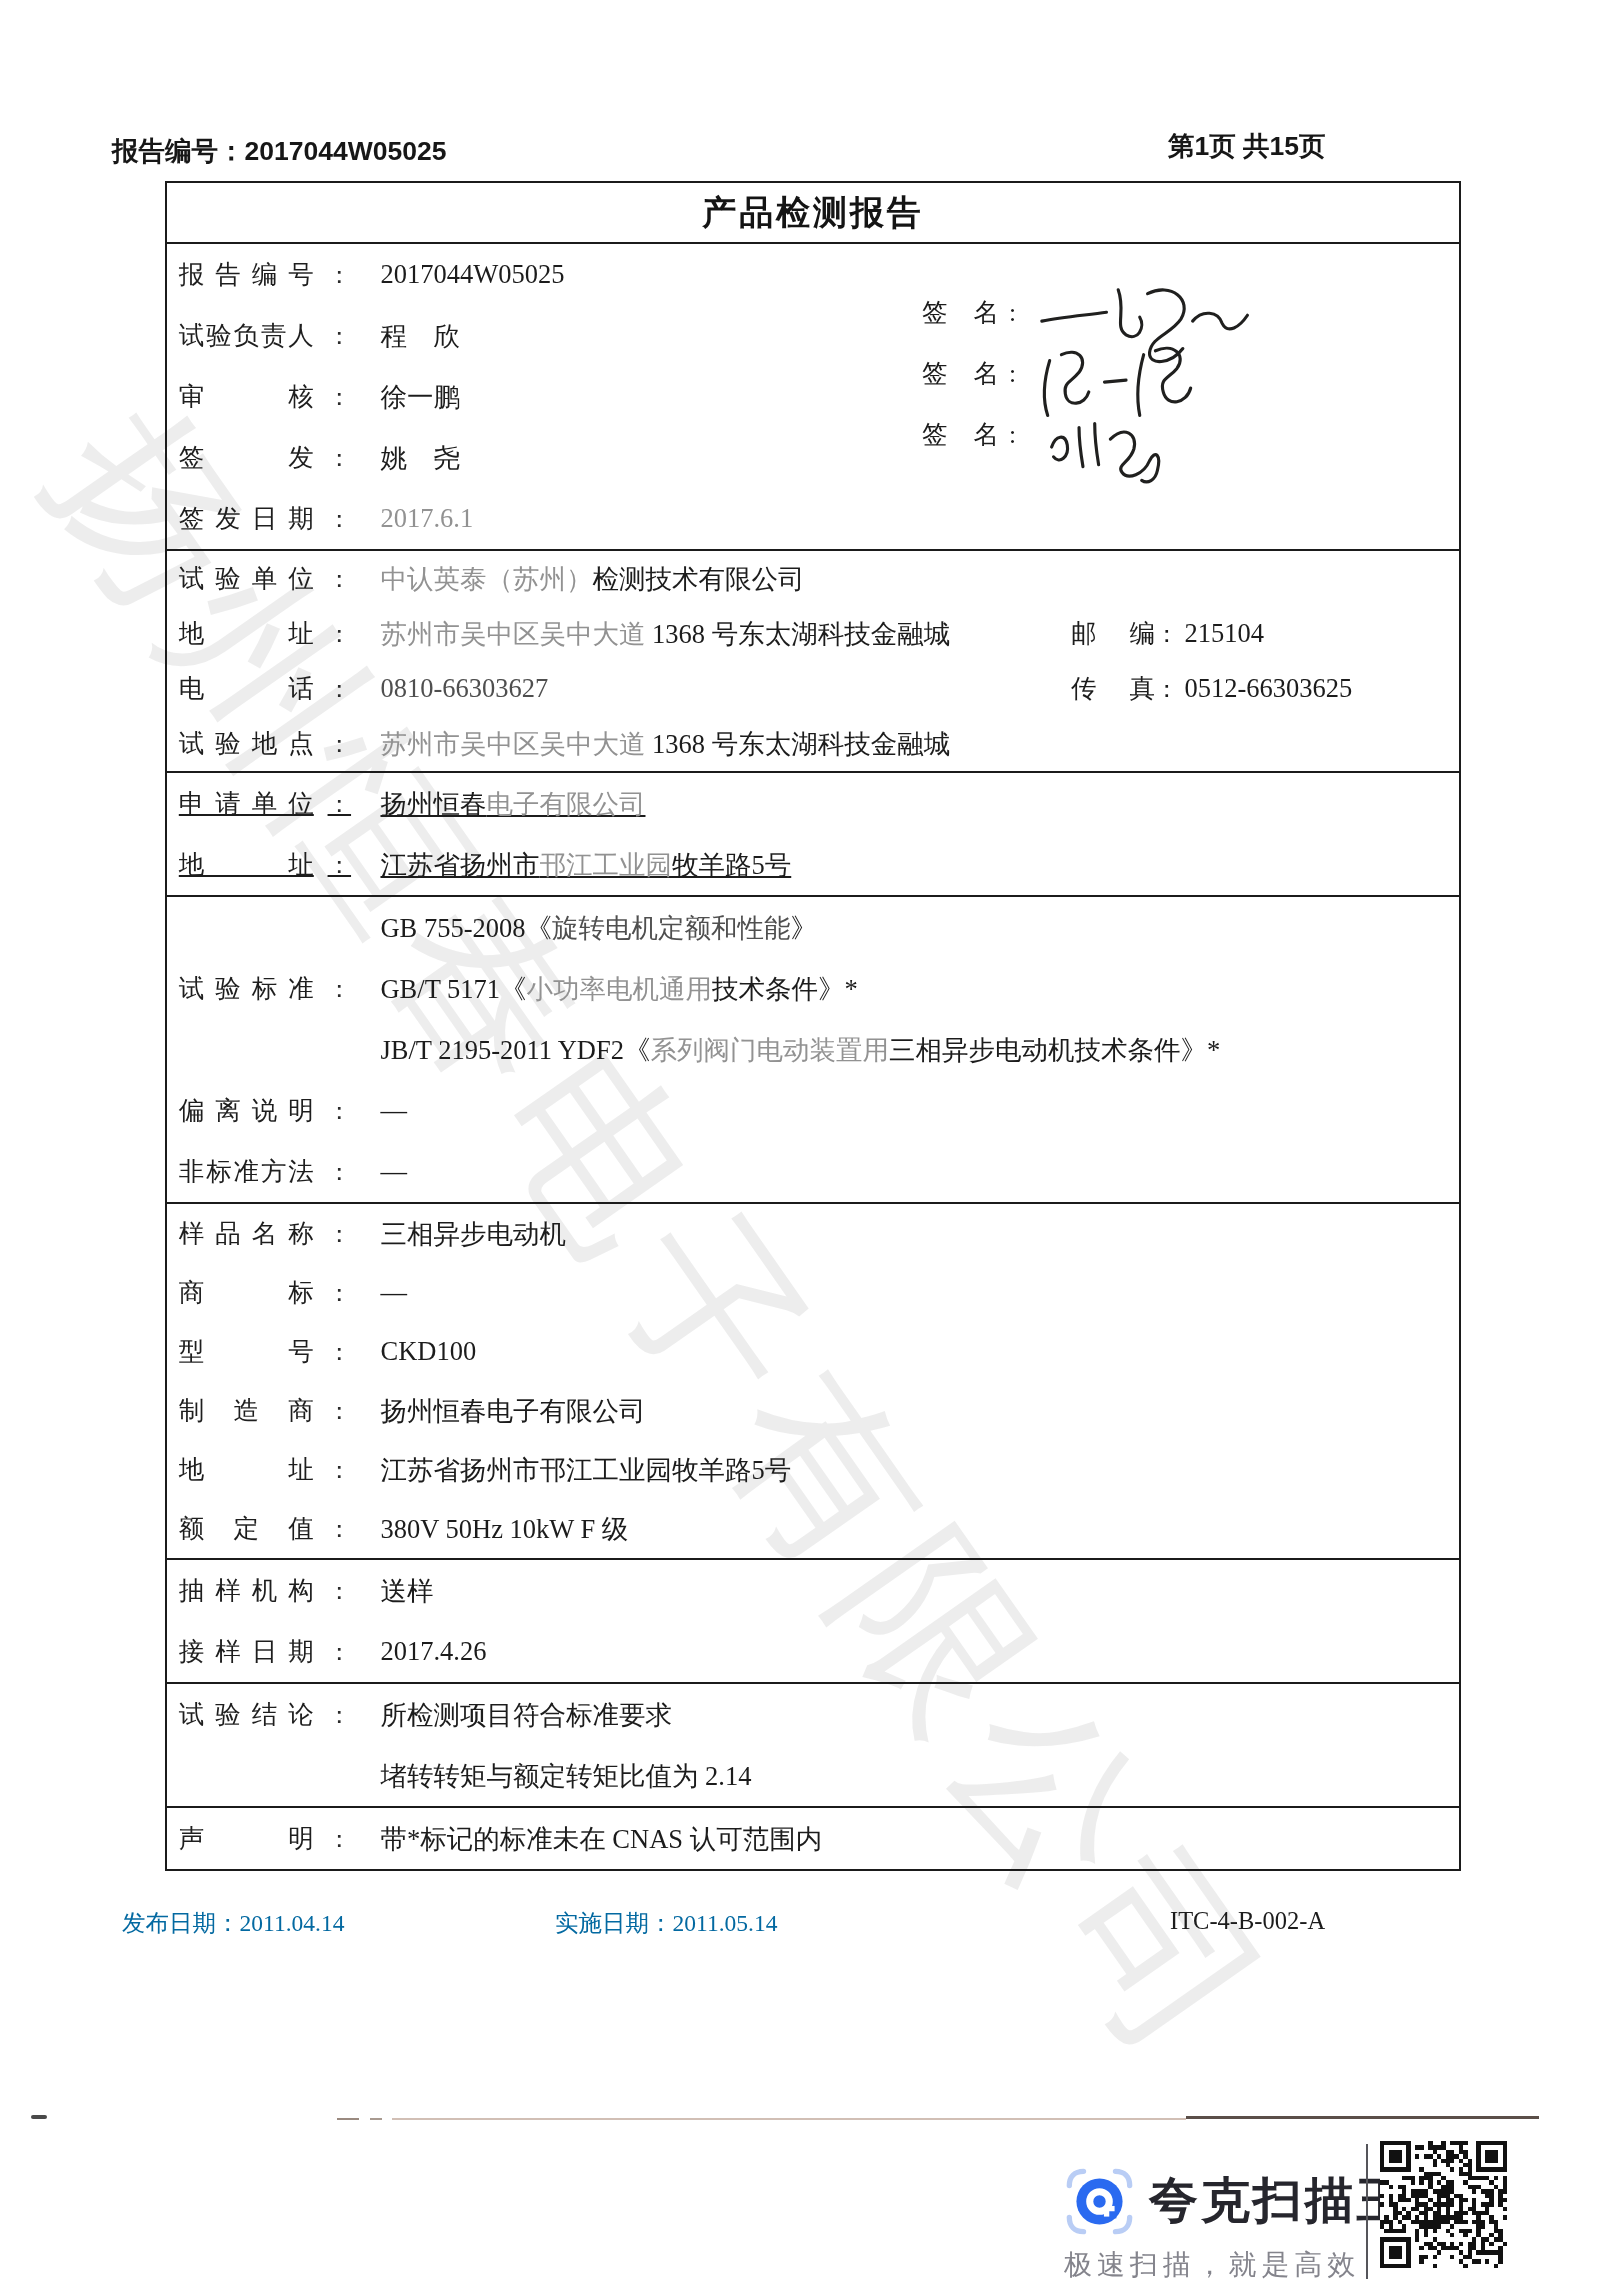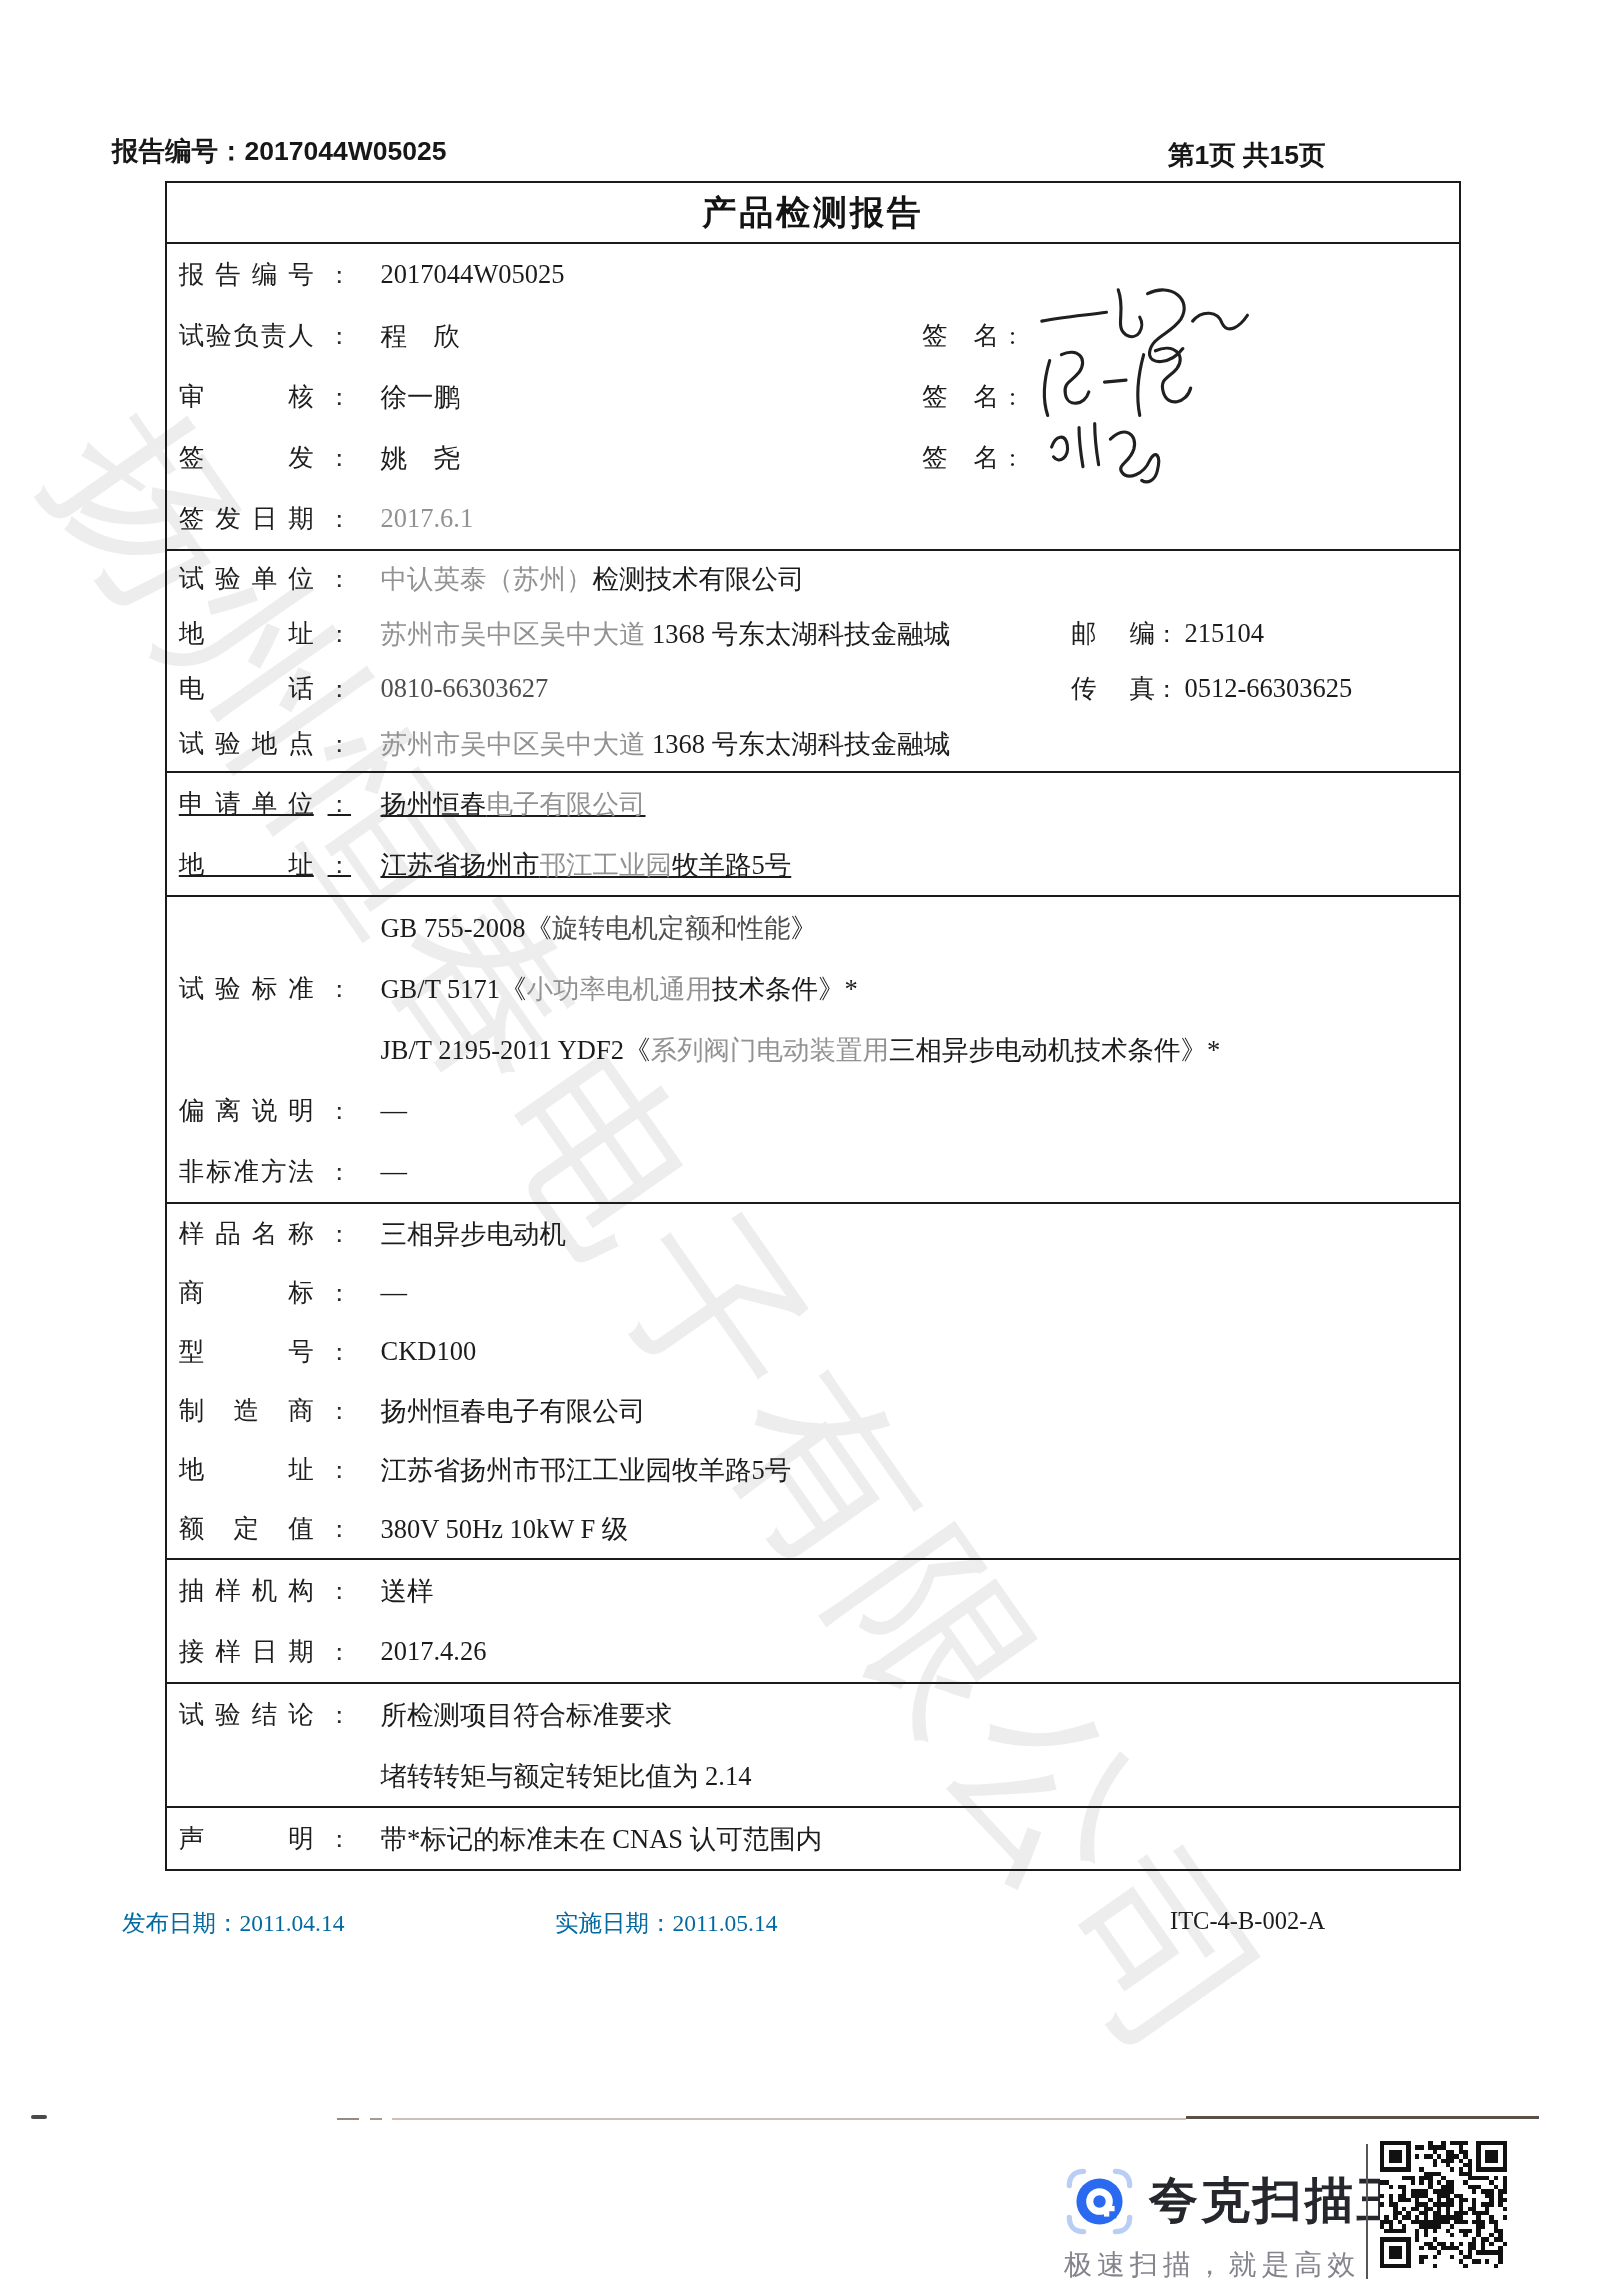--- a/index.html
+++ b/index.html
@@ -5,42 +5,42 @@
   html,body{margin:0;padding:0;background:#ffffff;}
   .page{position:relative;width:1621px;height:2293px;background:#fff;overflow:hidden;
         font-family:"Liberation Serif","DejaVu Serif",serif;color:#1c1c1c;}
   .watermark{position:absolute;left:172px;top:382px;transform:rotate(55deg);transform-origin:0 0;
         font-size:184px;line-height:1;letter-spacing:11.8px;white-space:nowrap;
         color:rgba(90,90,90,0.11);z-index:1;font-family:"Liberation Serif","DejaVu Serif",serif;}
   
   .hdr{position:absolute;top:133px;font-family:"Liberation Sans","DejaVu Sans",sans-serif;
        font-weight:bold;font-size:26.5px;color:#171717;z-index:3;}
   .hdr-left{left:112px;}
-  .hdr-right{left:1168px;top:137px;text-align:center;}
+  .hdr-right{left:1168px;top:128px;text-align:center;}
   
   .report-table{position:absolute;left:165px;top:181px;width:1292px;border:2.9px solid #1b1b1b;z-index:2;background:transparent;}
   .title-row{height:59px;border-bottom:2.9px solid #1b1b1b;display:flex;align-items:center;justify-content:center;
        font-family:"Liberation Sans","DejaVu Sans",sans-serif;font-weight:700;font-size:34px;letter-spacing:2.9px;color:#141414;}
   .sec{position:relative;}
   .sec + .sec{border-top:2.9px solid #1b1b1b;}
   .row{position:relative;display:flex;align-items:center;padding-left:11.8px;font-size:25.5px;}
   .sec1 .row{height:61px;} .sec2 .row{height:55px;} .sec3 .row{height:61px;text-decoration:underline;}
   .sec4 .row{height:61px;} .sec5 .row{height:59px;} .sec6 .row{height:61px;align-items:center;}
   .sec7 .row{height:61px;} .sec8 .row{height:61px;}
   .lbl{display:inline-block;width:135px;text-align:justify;text-align-last:justify;color:#1e1e1e;flex:none;}
   .col{display:inline-block;width:51px;text-align:center;font-size:23.5px;color:#2a2a2a;flex:none;}
   .val{font-size:26.5px;margin-left:15.7px;white-space:nowrap;}
   .fade{color:#929292;}
   .mid{color:#4f4f4f;}
   .rpart{position:absolute;display:flex;align-items:center;}
   .at-zip{left:904px;}
   .rl{display:inline-block;width:84px;text-align:justify;text-align-last:justify;flex:none;}
   .rcol{display:inline-block;width:21.6px;text-align:center;font-size:23.5px;flex:none;}
   .rval{font-size:26.5px;margin-left:7.8px;white-space:nowrap;}
-  .signwrap{position:absolute;left:755px;display:flex;align-items:center;}
+  .signwrap{position:absolute;left:755px;display:flex;}
   .sig{margin-left:17.6px;margin-top:-17.6px;overflow:visible;}
   .sig path{fill:none;stroke:#20201f;stroke-width:3.2;stroke-linecap:round;stroke-linejoin:round;}
   
   .tbl-footer{position:absolute;top:1907px;left:0;width:1621px;height:33px;z-index:3;}
   .tf-item{position:absolute;font-weight:normal;font-size:23.5px;color:#0369a1;}
   .tf-pub{left:122px;} .tf-imp{left:555px;}
   .tf-code{position:absolute;left:1170px;font-size:24.5px;font-weight:normal;color:#1c1c1c;}
   
   .artifact{position:absolute;z-index:3;}
   

